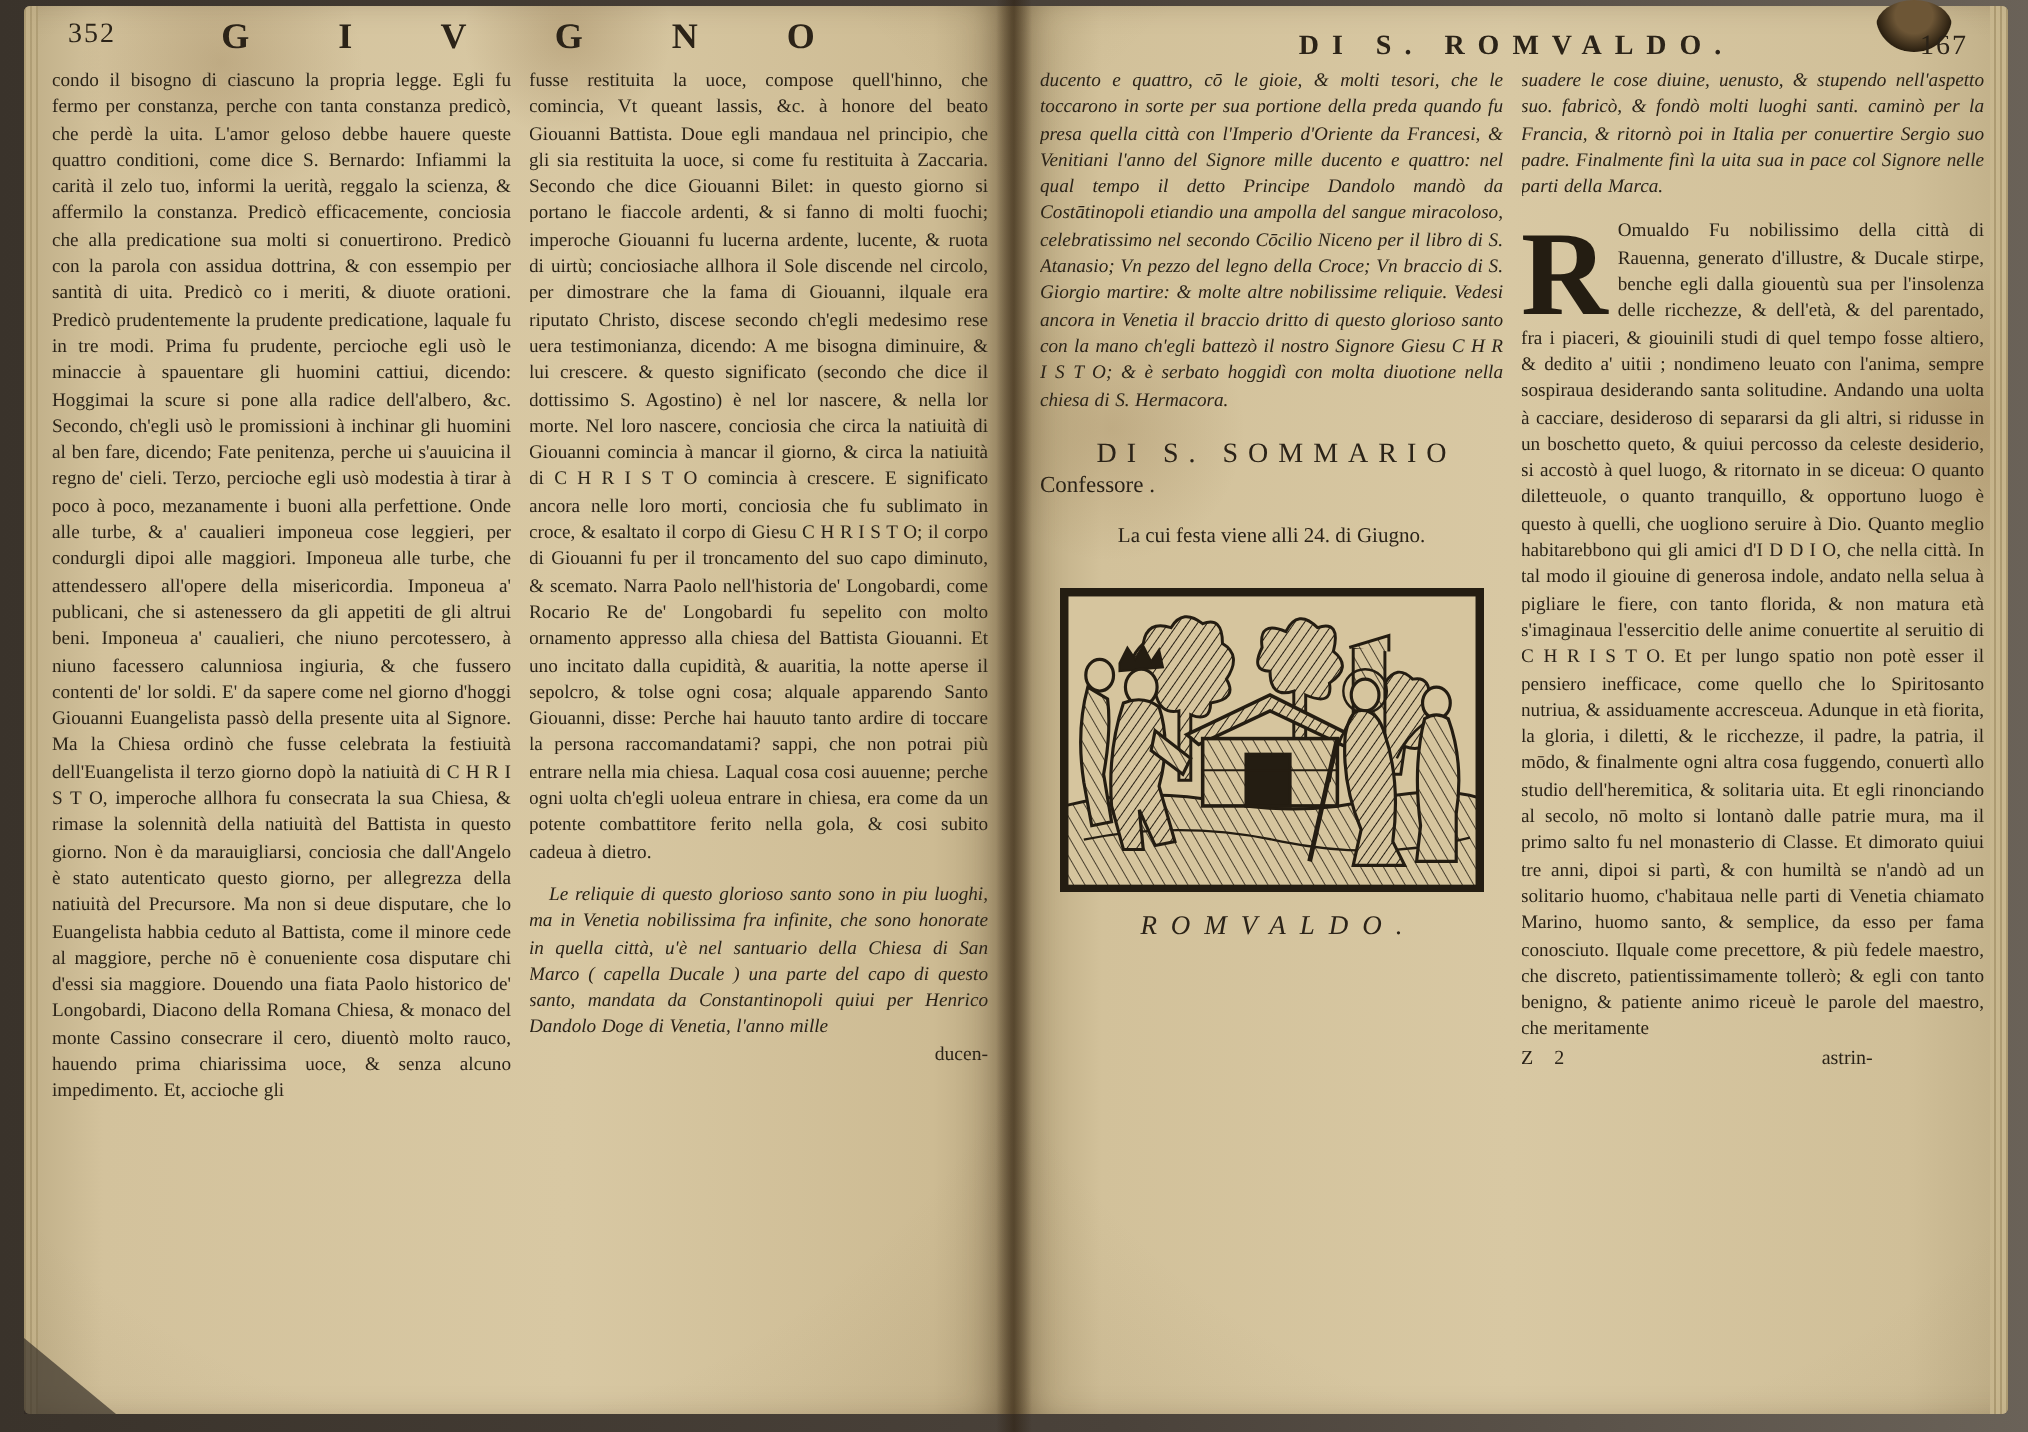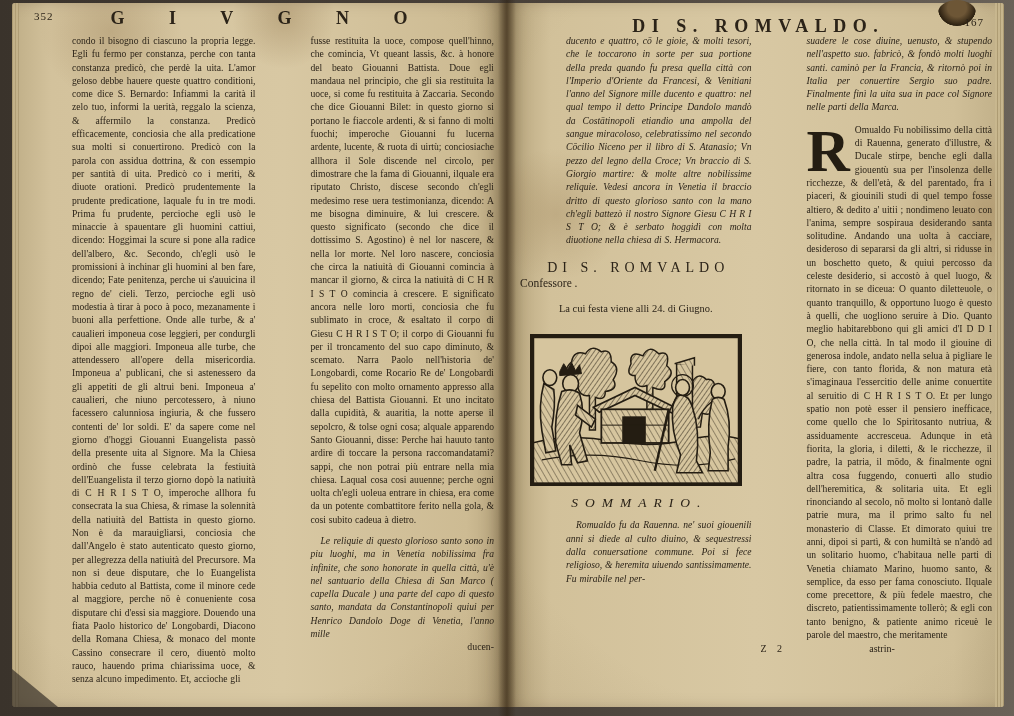--- a/index.html
+++ b/index.html
@@ -46,44 +46,44 @@
   .clasp{
     position:absolute;top:-3px;right:28px;width:38px;height:26px;
     background:radial-gradient(ellipse at 50% 30%,#6d5636 0 35%,#2a1f10 70%,rgba(42,31,16,0) 72%);
     border-radius:50%;
   }
   .corner-curl{
     position:absolute;left:0;bottom:0;width:0;height:0;
     border-bottom:38px solid #2e2822;border-right:46px solid transparent;opacity:.65;
   }
   .header{position:relative;height:24px;margin-top:5px;}
-  .folio{position:absolute;top:2px;font-size:11px;letter-spacing:1px;}
+  .folio{position:absolute;top:2px;font-size:14px;letter-spacing:1px;}
   .folio-left{left:22px;}
   .folio-right{right:20px;top:8px;}
   .running-title{
     position:absolute;left:0;right:0;text-align:center;top:0;
     font-size:18px;font-weight:bold;letter-spacing:20px;text-indent:20px;
   }
   .running-title-right{
-    font-size:18px;letter-spacing:6.5px;text-indent:6.5px;top:8px;
+    font-size:14px;letter-spacing:6.5px;text-indent:6.5px;top:8px;
   }
   .cols{display:flex;gap:9px;padding:2px 12px 0 14px;height:668px;overflow:hidden;}
   .col{flex:1;overflow:hidden;}
   .body-text{
     font-size:9.6px;line-height:13.3px;text-align:justify;
-    color:#2b2318;word-spacing:.4px;margin-left:46px;
+    color:#2b2318;word-spacing:.4px;
   }
   .italic-text{font-style:italic;}
   .indent{text-indent:10px;}
   .catchword-line{display:flex;font-size:9.8px;line-height:14px;}
   .catchword-line .spacer{flex:1;}
   .catchword{text-align:right;font-family:Liberation Serif, serif;}
   .sig-line{display:flex;font-size:10px;line-height:15px;align-items:baseline;}
   .sig-mark{flex:1;text-align:left;letter-spacing:4px;}
-  .sig-line .catchword{flex:1;text-align:left;padding-right:14px;}
+  .sig-line .catchword{flex:1;text-align:center;padding-right:14px;}
   .section-title{
     text-align:center;font-size:14px;letter-spacing:5px;text-indent:5px;
     margin:13px 0 1px;
   }
   .section-subtitle{text-align:left;font-size:11.5px;margin-bottom:4px;}
   .feast-line{text-align:center;font-size:10.5px;margin:14px 0 20px;}
   .sommario-title{
     text-align:center;font-style:italic;font-size:13.5px;
     letter-spacing:7px;text-indent:7px;margin:9px 0 7px;
   }
@@ -131,21 +131,21 @@
   <div class="page page-right">
     <div class="fore-edge"></div>
     <div class="clasp"></div>
     <div class="header">
       <span class="running-title running-title-right">DI S. ROMVALDO.</span>
       <span class="folio folio-right">167</span>
     </div>
     <div class="cols">
       <div class="col">
         <div class="body-text italic-text">ducento e quattro, cō le gioie, &amp; molti tesori, che le toccarono in sorte per sua portione della preda quando fu presa quella città con l'Imperio d'Oriente da Francesi, &amp; Venitiani l'anno del Signore mille ducento e quattro: nel qual tempo il detto Principe Dandolo mandò da Costātinopoli etiandio una ampolla del sangue miracoloso, celebratissimo nel secondo Cōcilio Niceno per il libro di S. Atanasio; Vn pezzo del legno della Croce; Vn braccio di S. Giorgio martire: &amp; molte altre nobilissime reliquie. Vedesi ancora in Venetia il braccio dritto di questo glorioso santo con la mano ch'egli battezò il nostro Signore Giesu C H R I S T O; &amp; è serbato hoggidì con molta diuotione nella chiesa di S. Hermacora.</div>
-        <div class="section-title">DI S. ROMVALDO</div>
+        <div class="section-title">DI S. SOMMARIO</div>
         <div class="section-subtitle">Confessore .</div>
         <div class="feast-line">La cui festa viene alli 24. di Giugno.</div>
 
         <svg class="woodcut" viewBox="0 0 210 150">
           <defs>
             <pattern id="hatch" width="4" height="4" patternUnits="userSpaceOnUse" patternTransform="rotate(35)">
               <rect width="4" height="4" fill="#d6c59e"></rect>
               <line x1="0" y1="0" x2="0" y2="4" stroke="#241d12" stroke-width="1"></line>
             </pattern>
             <pattern id="hatch2" width="5" height="5" patternUnits="userSpaceOnUse" patternTransform="rotate(-30)">
@@ -191,22 +191,21 @@
             <path d="M148,60 Q158,58 162,72 Q170,96 166,126 L172,138 L146,138 L150,120 Q140,96 142,72 Q144,62 148,60 Z" fill="url(#hatch)"></path>
             <path d="M146,62 Q136,78 134,96" fill="none" stroke-width="1.3"></path>
             <line x1="138" y1="74" x2="124" y2="136" stroke-width="2.4"></line>
             <ellipse cx="188" cy="56" rx="7" ry="8" fill="#d6c59e"></ellipse>
             <path d="M182,64 Q176,88 180,118 L178,136 L198,136 L198,112 Q202,86 194,64 Q188,60 182,64 Z" fill="url(#hatch2)"></path>
             <path d="M182,66 Q172,74 168,84" fill="none" stroke-width="1.3"></path>
           </g>
           <rect x="1" y="1" width="208" height="148" fill="none" stroke="#241d12" stroke-width="2.5"></rect>
         </svg>
 
-        <div class="sommario-title">SOMMARIO.</div>
-        <div class="body-text italic-text indent">Romualdo fu da Rauenna. ne' suoi giouenili anni si diede al culto diuino, &amp; sequestressi dalla conuersatione commune. Poi si fece religioso, &amp; heremita uiuendo santissimamente. Fu mirabile nel per-</div>
+        <div class="sommario-title">ROMVALDO.</div>
       </div>
 
       <div class="col">
         <div class="body-text italic-text">suadere le cose diuine, uenusto, &amp; stupendo nell'aspetto suo. fabricò, &amp; fondò molti luoghi santi. caminò per la Francia, &amp; ritornò poi in Italia per conuertire Sergio suo padre. Finalmente finì la uita sua in pace col Signore nelle parti della Marca.</div>
         <div class="body-text" style="margin-top:9px">
           <span class="dropcap">R</span><span>Omualdo Fu nobilissimo della città di Rauenna, generato d'illustre, &amp; Ducale stirpe, benche egli dalla giouentù sua per l'insolenza delle ricchezze, &amp; dell'età, &amp; del parentado, fra i piaceri, &amp; giouinili studi di quel tempo fosse altiero, &amp; dedito a' uitii ; nondimeno leuato con l'anima, sempre sospiraua desiderando santa solitudine. Andando una uolta à cacciare, desideroso di separarsi da gli altri, si ridusse in un boschetto queto, &amp; quiui percosso da celeste desiderio, si accostò à quel luogo, &amp; ritornato in se diceua: O quanto diletteuole, o quanto tranquillo, &amp; opportuno luogo è questo à quelli, che uogliono seruire à Dio. Quanto meglio habitarebbono qui gli amici d'I D D I O, che nella città. In tal modo il giouine di generosa indole, andato nella selua à pigliare le fiere, con tanto florida, &amp; non matura età s'imaginaua l'essercitio delle anime conuertite al seruitio di C H R I S T O. Et per lungo spatio non potè esser il pensiero inefficace, come quello che lo Spiritosanto nutriua, &amp; assiduamente accresceua. Adunque in età fiorita, la gloria, i diletti, &amp; le ricchezze, il padre, la patria, il mōdo, &amp; finalmente ogni altra cosa fuggendo, conuertì allo studio dell'heremitica, &amp; solitaria uita. Et egli rinonciando al secolo, nō molto si lontanò dalle patrie mura, ma il primo salto fu nel monasterio di Classe. Et dimorato quiui tre anni, dipoi si partì, &amp; con humiltà se n'andò ad un solitario huomo, c'habitaua nelle parti di Venetia chiamato Marino, huomo santo, &amp; semplice, da esso per fama conosciuto. Ilquale come precettore, &amp; più fedele maestro, che discreto, patientissimamente tollerò; &amp; egli con tanto benigno, &amp; patiente animo riceuè le parole del maestro, che meritamente</span>
         </div>
         <div class="sig-line">
           <span class="sig-mark">Z 2</span>
           <span class="catchword">astrin-</span>

